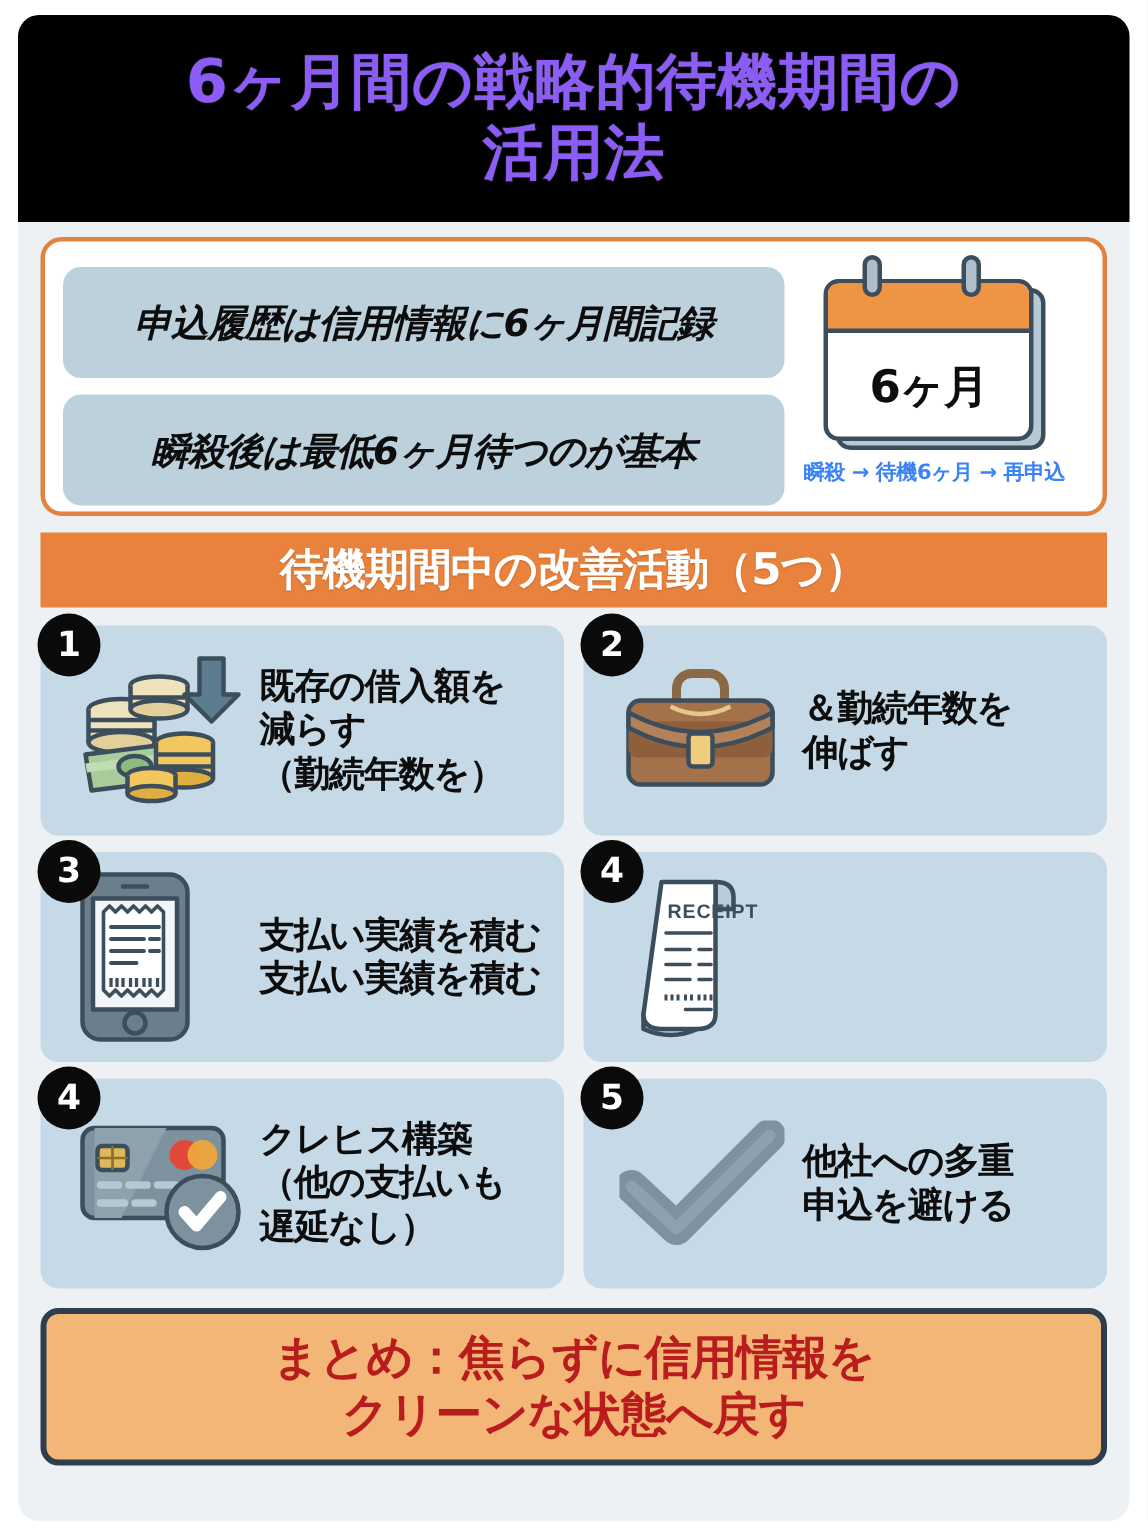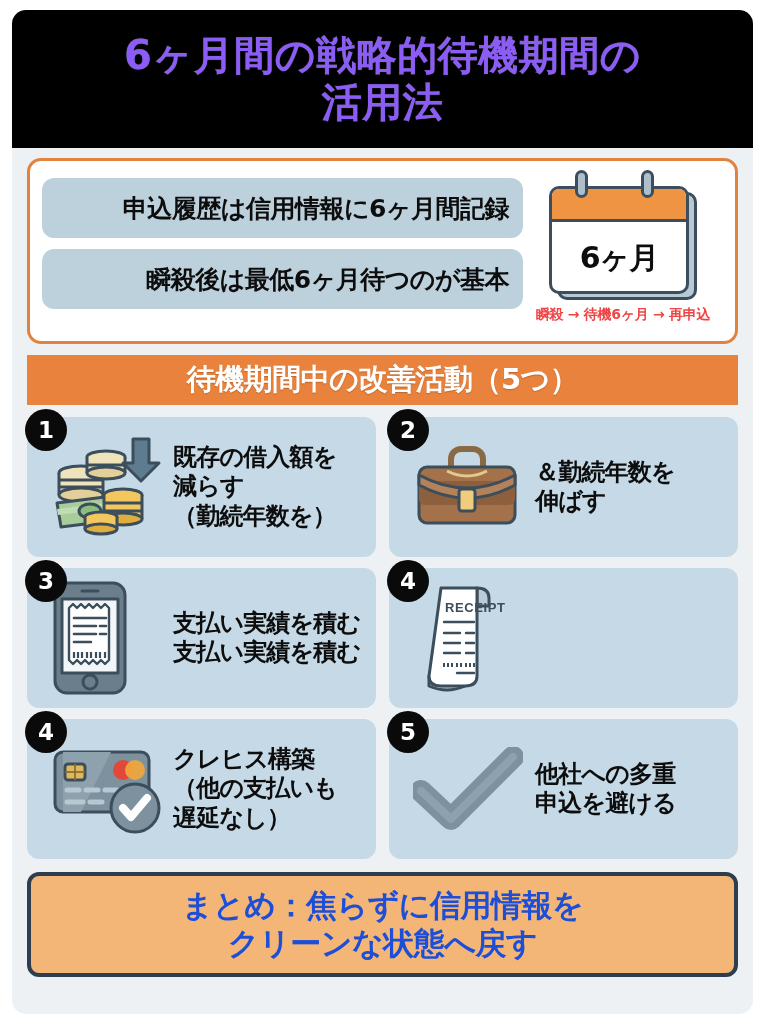--- a/index.html
+++ b/index.html
@@ -76,26 +76,27 @@
   .info-pills {
     display: flex;
     flex-direction: column;
     gap: 11px;
     flex: 1 1 auto;
     padding-top: 4px;
   }
   .pill {
     background: #bdd1dd;
     border-radius: 12px;
-    height: 60px;
-    display: flex;
-    align-items: center;
-    justify-content: flex-end;
+    height: 74px;
+    display: flex;
+    align-items: center;
+    justify-content: center;
     padding: 0 14px;
     box-sizing: border-box;
+    font-style: italic;
   }
   .pill-text {
     font-size: 25px;
     font-weight: 700;
     color: #0d0d0d;
     letter-spacing: -0.5px;
     white-space: nowrap;
   }
 
   
@@ -162,21 +163,21 @@
     border-radius: 7px;
     top: -6px;
     box-sizing: border-box;
   }
   .cal-ring.left { left: 28px; }
   .cal-ring.right { left: 94px; }
   .cal-caption {
     margin-top: 4px;
     font-size: 14px;
     font-weight: 700;
-    color: #ef4444;
+    color: #3b82f6;
     white-space: nowrap;
     letter-spacing: -0.3px;
   }
 
   
   .section-banner {
     margin: 11px auto 0 auto;
     width: 711px;
     height: 50px;
     background: #e8823c;
@@ -261,21 +262,21 @@
     border-radius: 12px;
     box-sizing: border-box;
     display: flex;
     align-items: center;
     justify-content: center;
     padding: 0 16px;
   }
   .summary-text {
     font-size: 31px;
     font-weight: 700;
-    color: #1d4ed8;
+    color: #b91c1c;
     text-align: center;
     line-height: 1.2;
     letter-spacing: -0.5px;
   }
 </style>
 </head>
 <body>
 
 <div id="root">
 

